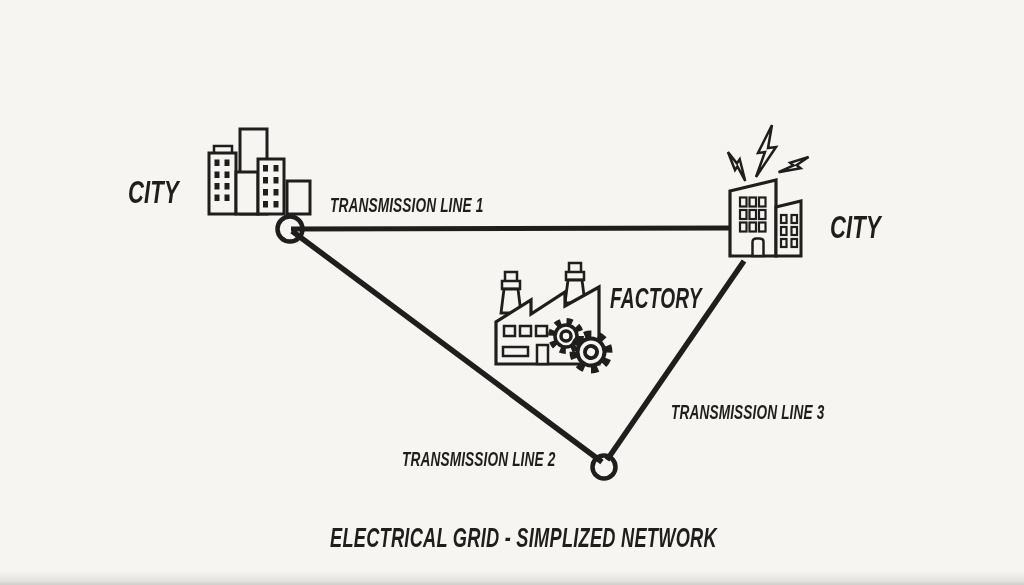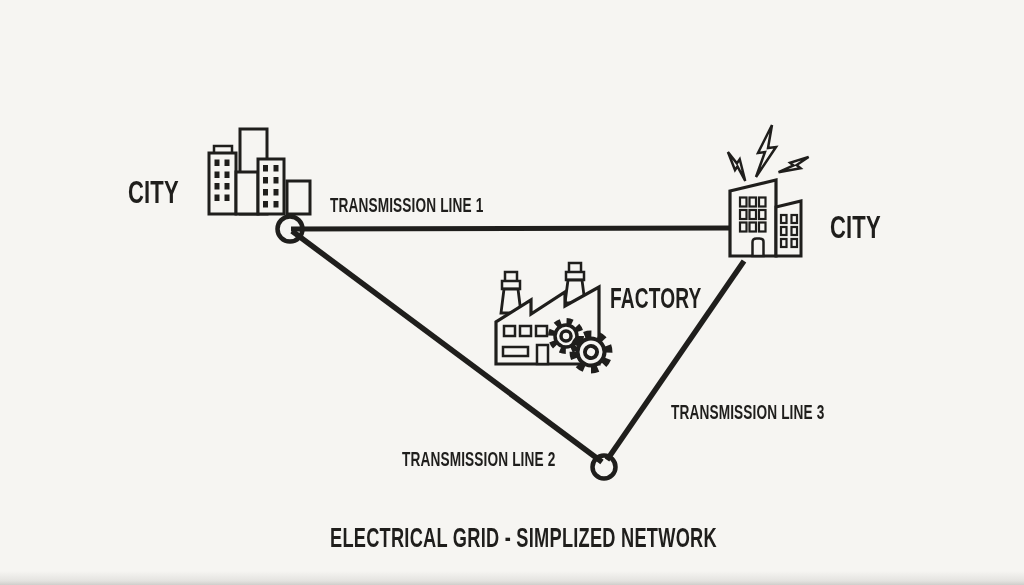--- a/index.html
+++ b/index.html
@@ -1,20 +1,21 @@
 <!DOCTYPE html>
 <html><head>
 <meta charset="utf-8">
 <style>
   :root { --bg:#f6f5f2; --ink:#1f1e1c; }
   html,body { margin:0; padding:0; }
   body { font-family:"Liberation Sans", sans-serif; background:#e9e8e5; }
   .canvas {
     position:relative; width:1024px; height:585px; overflow:hidden;
     background: var(--bg);
+    font-style: italic;
   }
   .canvas::after { 
     content:""; position:absolute; left:0; right:0; bottom:0; height:14px;
     background:linear-gradient(to bottom, rgba(0,0,0,0) 0%, rgba(70,68,64,0.10) 70%, rgba(70,68,64,0.22) 100%);
     pointer-events:none;
   }
   .diagram-svg { position:absolute; inset:0; }
   .lbl {
     position:absolute; font-weight:bold; color:var(--ink);
     line-height:1; white-space:nowrap;

